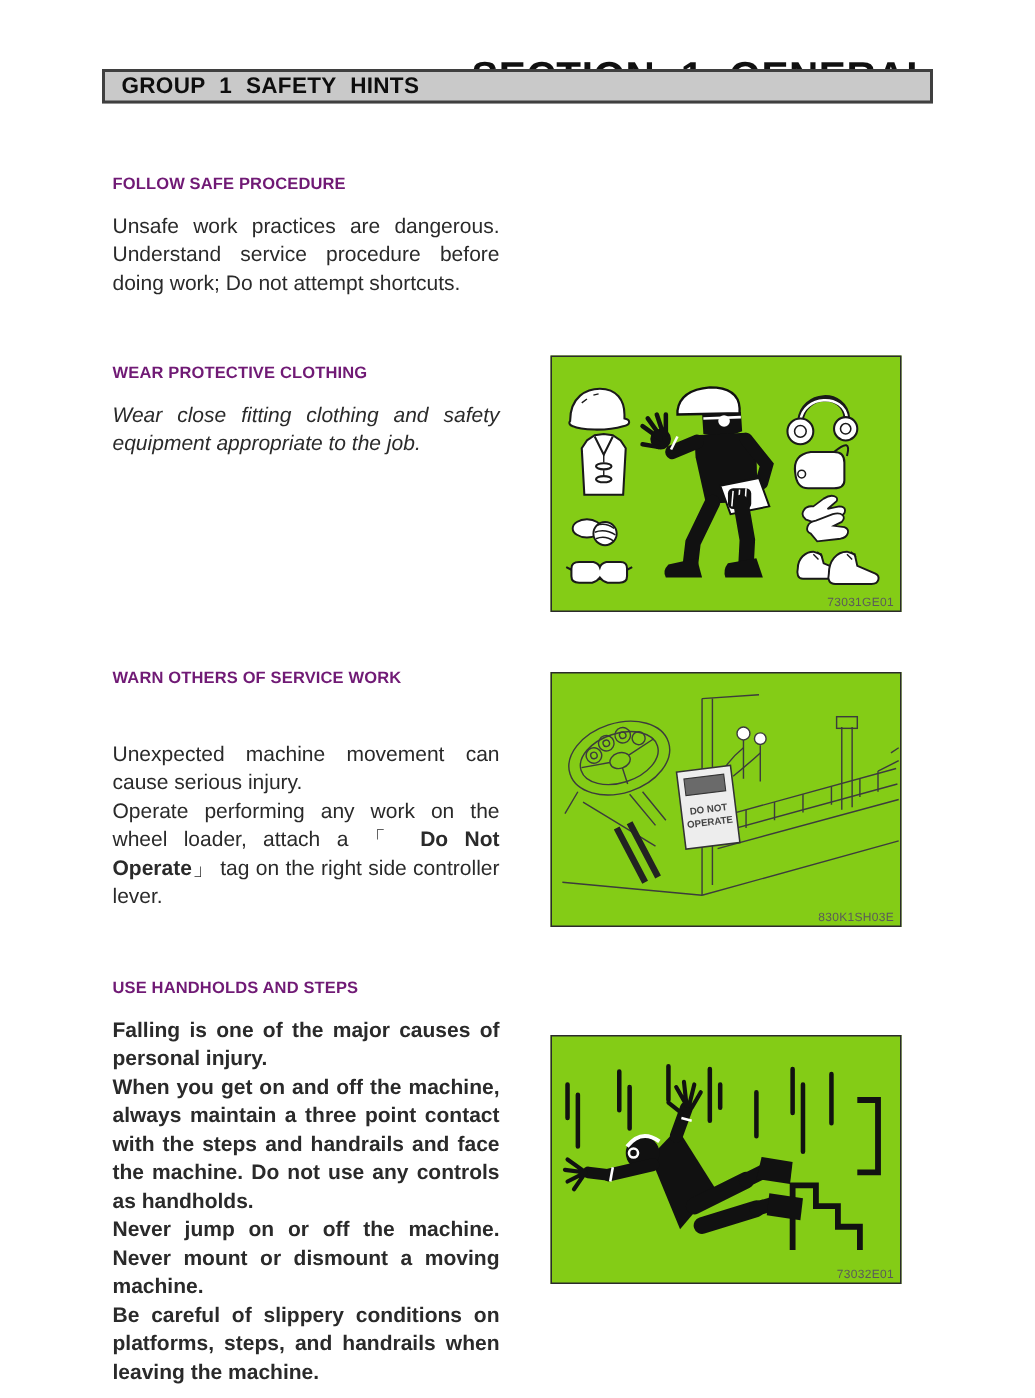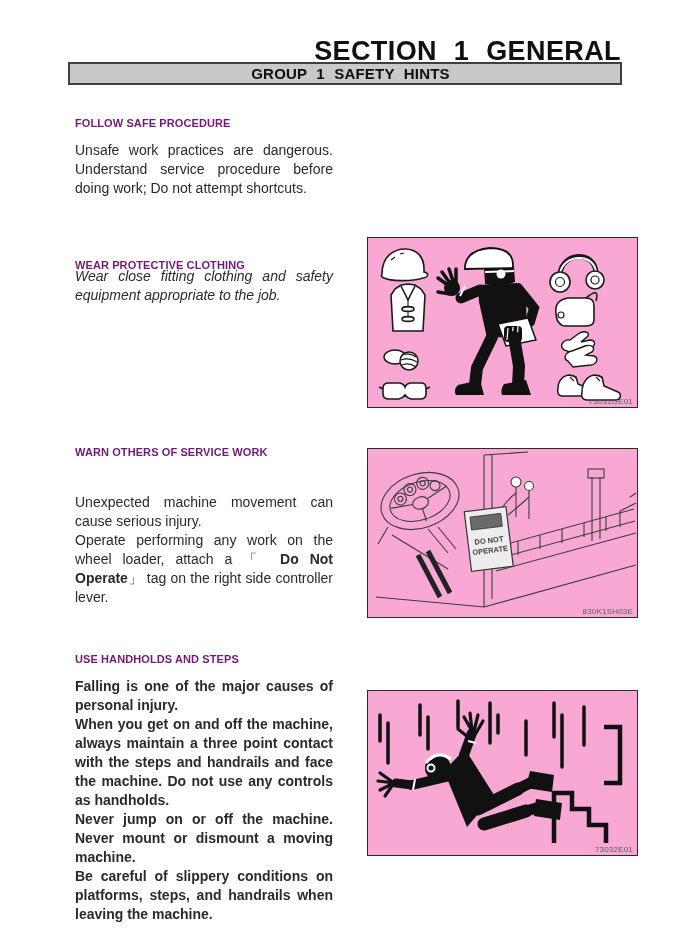--- a/index.html
+++ b/index.html
@@ -6,45 +6,45 @@
   .page {
     position:relative; width:690px; height:932px; background:#ffffff;
     font-family:"Liberation Sans", sans-serif; overflow:hidden; color:#222;
   }
   .section-title {
     position:absolute; top:36px; right:69px;
     font-size:27px; font-weight:bold; color:#101010;
     letter-spacing:0.4px; word-spacing:9px; white-space:nowrap;
   }
   .group-bar {
-    position:absolute; left:68px; top:62px; width:550px; height:19px;
+    position:absolute; left:68px; top:46px; width:550px; height:19px;
     background:#c9c9c9; border:2px solid #3f3f3f;
-    display:flex; align-items:center;justify-content:center;
+    display:flex; align-items:center;
   }
   .group-bar .bar-label {
     font-size:15px; font-weight:bold; color:#0e0e0e;
     padding-left:11px; word-spacing:5px; letter-spacing:0.2px; white-space:nowrap;
   }
   .sec-heading {
     position:absolute; left:75px; width:260px;
     font-size:11px; font-weight:bold; color:#701a75; letter-spacing:0.1px;
   }
   .sec-body {
     position:absolute; left:75px; width:258px;
     font-size:14px; line-height:19px; color:#2a2a2a; text-align:justify;
   }
   .sec-body p { margin:0; }
   .h-s1 { top:117px; } .b-s1 { top:141px; }
-  .h-s2 { top:243px;margin-top:16px; } .b-s2 { top:267px;font-style:italic; }
+  .h-s2 { top:243px; } .b-s2 { top:267px;font-style:italic; }
   .h-s3 { top:446px; } .b-s3 { top:493px; }
   .h-s4 { top:653px; } .b-s4 { top:677px;font-weight:bold; }
   .bold-inline { font-weight:bold;margin-left:16px; }
   .figure {
-    position:absolute; left:367px; width:271px;
-    border:1px solid #2b2b2b; background:#f9a8d4; box-sizing:border-box;
+    position:absolute; left:367px; width:234px;
+    border:1px solid #2b2b2b; background:#84cc16; box-sizing:border-box;
   }
   .fig1 { top:237px; height:171px; }
   .fig2 { top:448px; height:170px; }
   .fig3 { top:690px; height:166px; }
   .figure svg { display:block; width:100%; height:100%; }
   .fig-code {
     position:absolute; right:4px; bottom:1px;
     font-size:8px; color:#5a5a5a; letter-spacing:0.2px; background:transparent;
   }
 </style>

